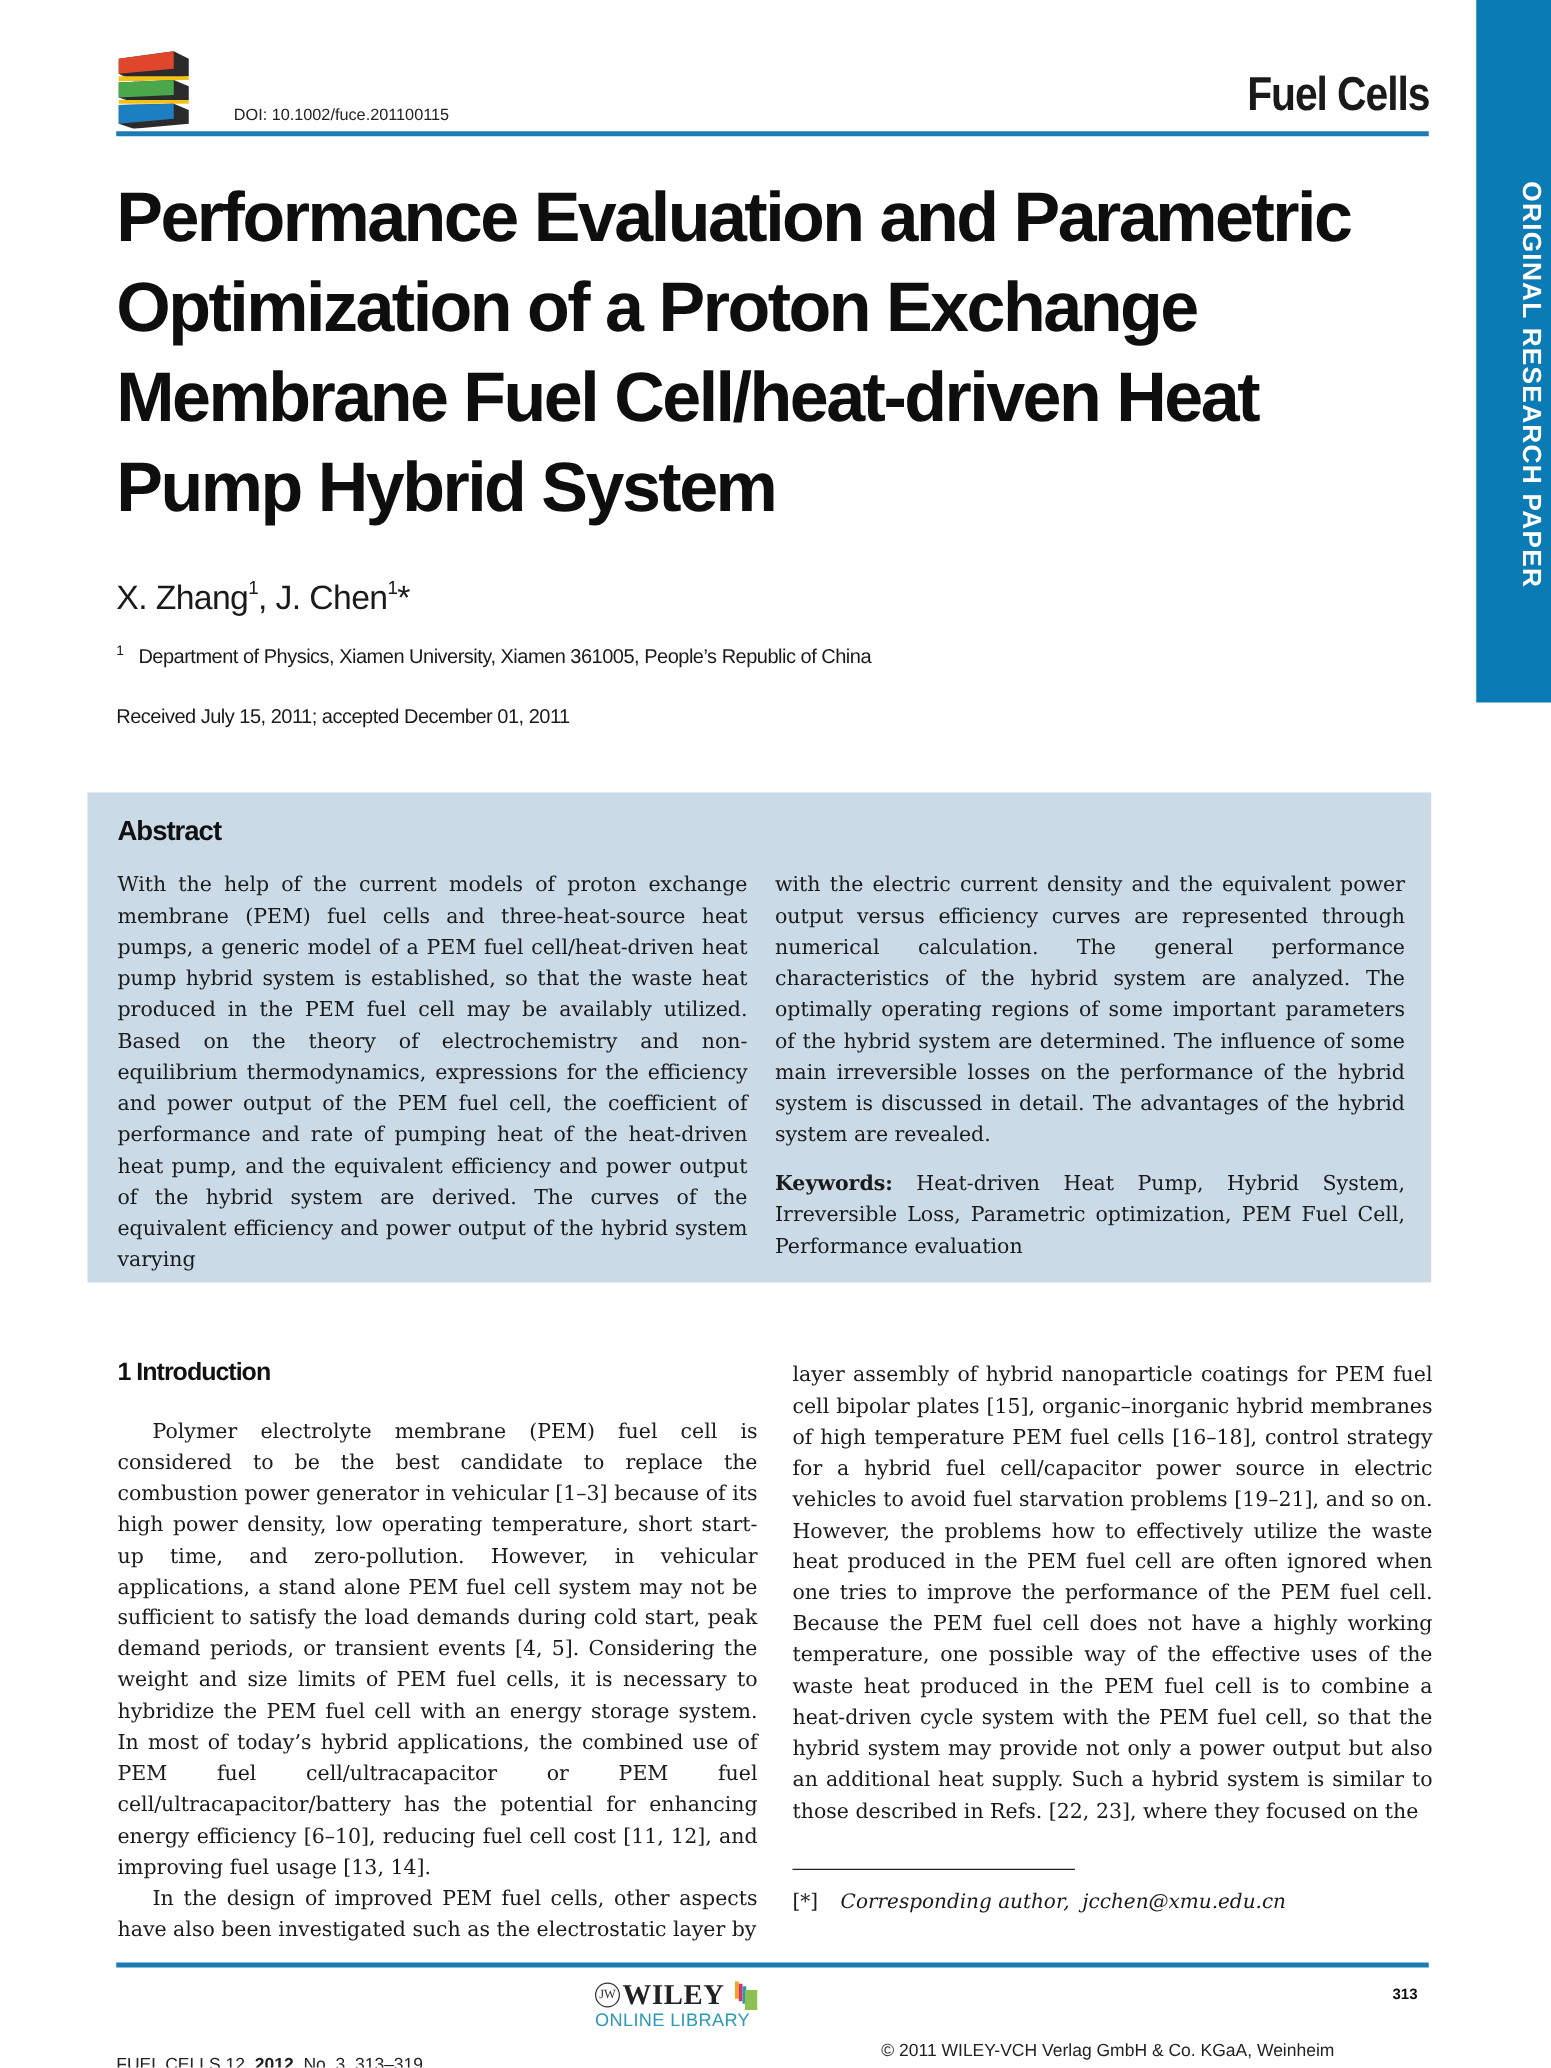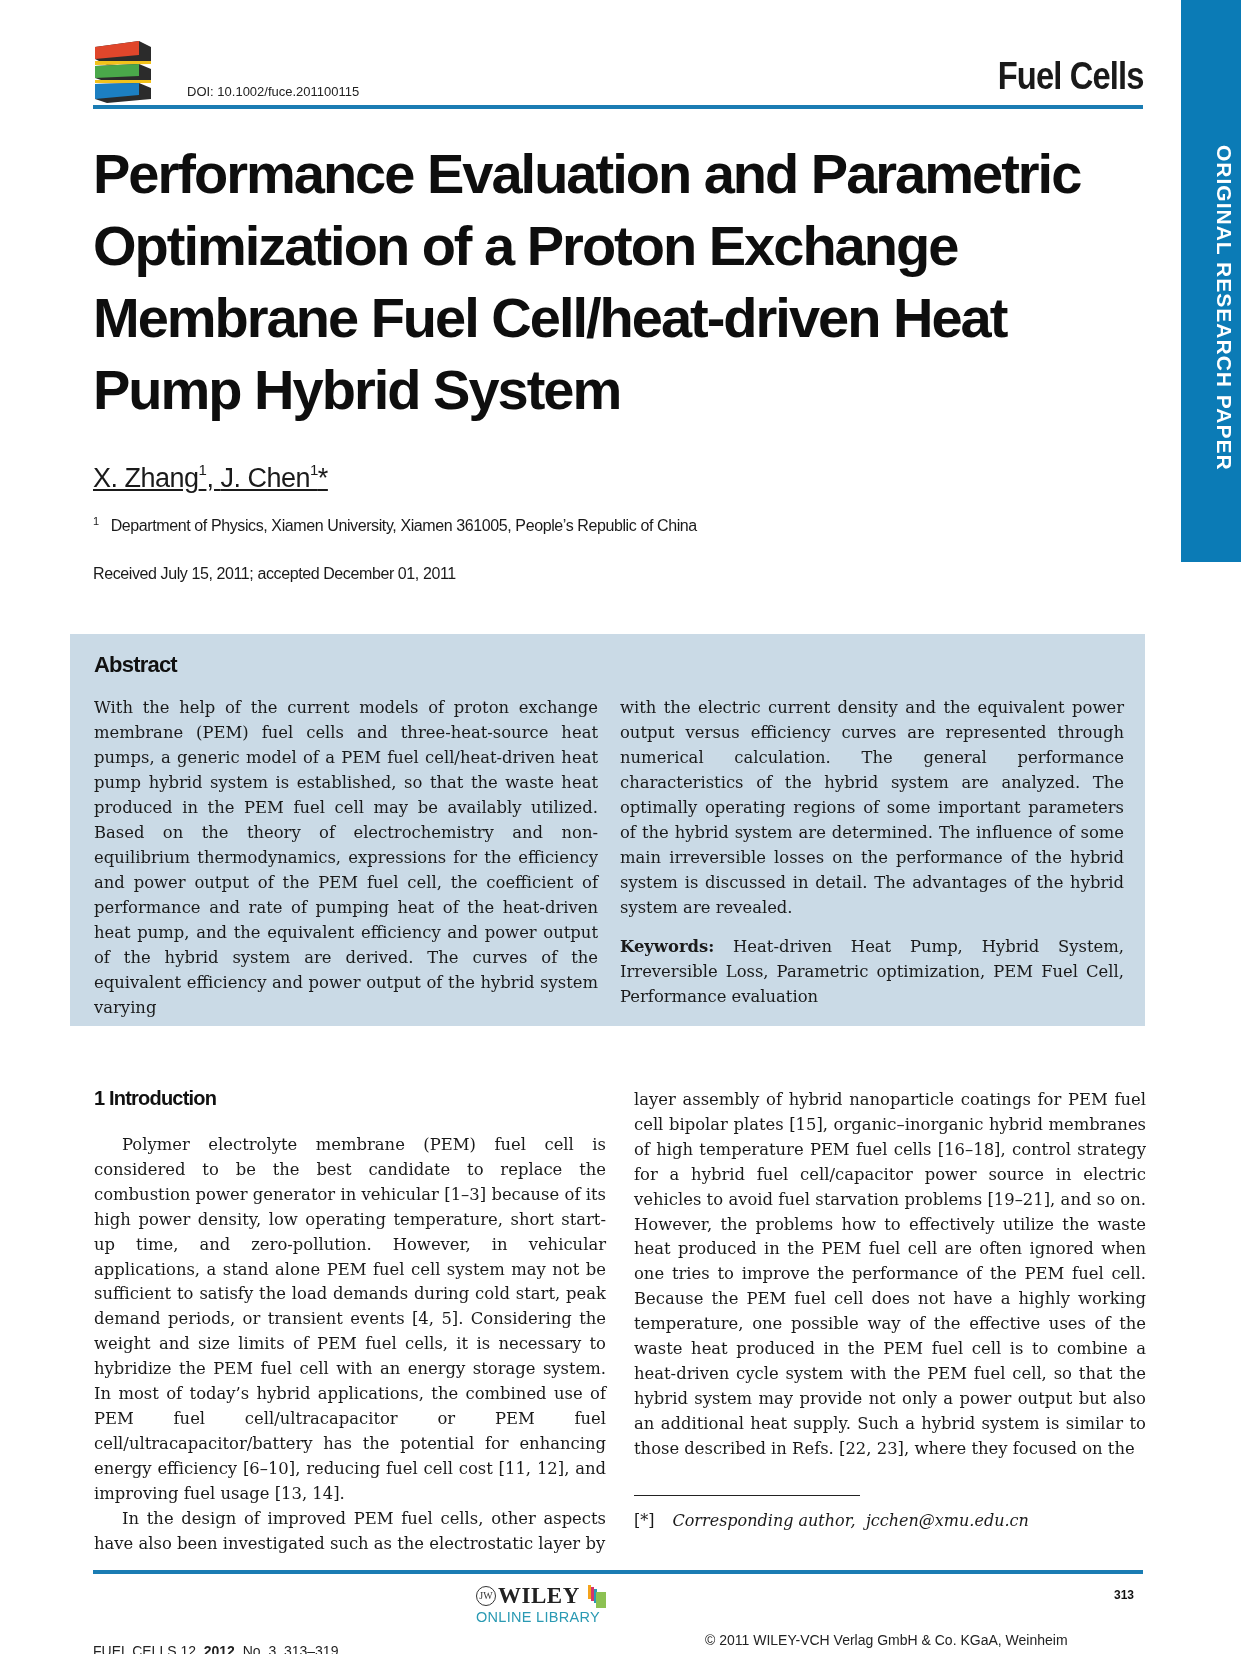--- a/index.html
+++ b/index.html
@@ -10,21 +10,21 @@
     .logo { position: absolute; left: 93px; top: 37px; width: 62px; height: 66px; }
     .doi { position: absolute; left: 187px; top: 84px; font-family: "Liberation Sans", sans-serif; font-size: 13px; color: #222; }
     .journal { position: absolute; right: 98px; top: 55px; font-family: "Liberation Sans", sans-serif; font-weight: bold; font-size: 38px; letter-spacing: -1px; color: #1a1a1a; transform: scaleX(0.86); transform-origin: right center; }
     .top-rule { position: absolute; left: 93px; top: 105px; width: 1050px; height: 4px; background: #1a7cb3; }
 
     .side-tab { position: absolute; left: 1181px; top: 0; width: 60px; height: 562px; background: #0b7bb6; }
     .side-tab-text { position: absolute; left: 1186px; top: 145px; width: 50px; height: 400px; writing-mode: vertical-rl; font-family: "Liberation Sans", sans-serif; font-weight: bold; font-size: 21px; color: #fff; letter-spacing: 1px; display: flex; align-items: flex-start; }
 
     
     .title { position: absolute; left: 93px; top: 138px; width: 1040px; font-family: "Liberation Sans", sans-serif; font-weight: bold; font-size: 56px; line-height: 72px; letter-spacing: -2px; color: #0e0e0e; }
-    .authors { position: absolute; left: 93px; top: 463px; font-family: "Liberation Sans", sans-serif; font-size: 27px; color: #1a1a1a; letter-spacing: -0.5px; text-decoration: underline; }
+    .authors { position: absolute; left: 93px; top: 463px; font-family: "Liberation Sans", sans-serif; font-size: 27px; color: #1a1a1a; letter-spacing: -0.5px; }
     .authors sup { font-size: 15px; vertical-align: super; position: relative; top: -2px; }
     .affil { position: absolute; left: 93px; top: 515px; font-family: "Liberation Sans", sans-serif; font-size: 16px; color: #1a1a1a; letter-spacing: -0.4px; text-align: center; }
     .affil sup { font-size: 11px; margin-right: 12px; }
     .received { position: absolute; left: 93px; top: 565px; font-family: "Liberation Sans", sans-serif; font-size: 16px; color: #1a1a1a; letter-spacing: -0.4px; }
 
     
     .abstract-box { position: absolute; left: 70px; top: 634px; width: 1075px; height: 392px; background: #cadae6; }
     .abstract-title { position: absolute; left: 94px; top: 652px; font-family: "Liberation Sans", sans-serif; font-weight: bold; font-size: 22px; letter-spacing: -0.8px; color: #111; }
     .abstract-col { position: absolute; top: 695px; width: 504px; font-size: 16.4px; line-height: 25px; text-align: justify; color: #1a1a1a; }
     .abstract-col.left { left: 94px; }

